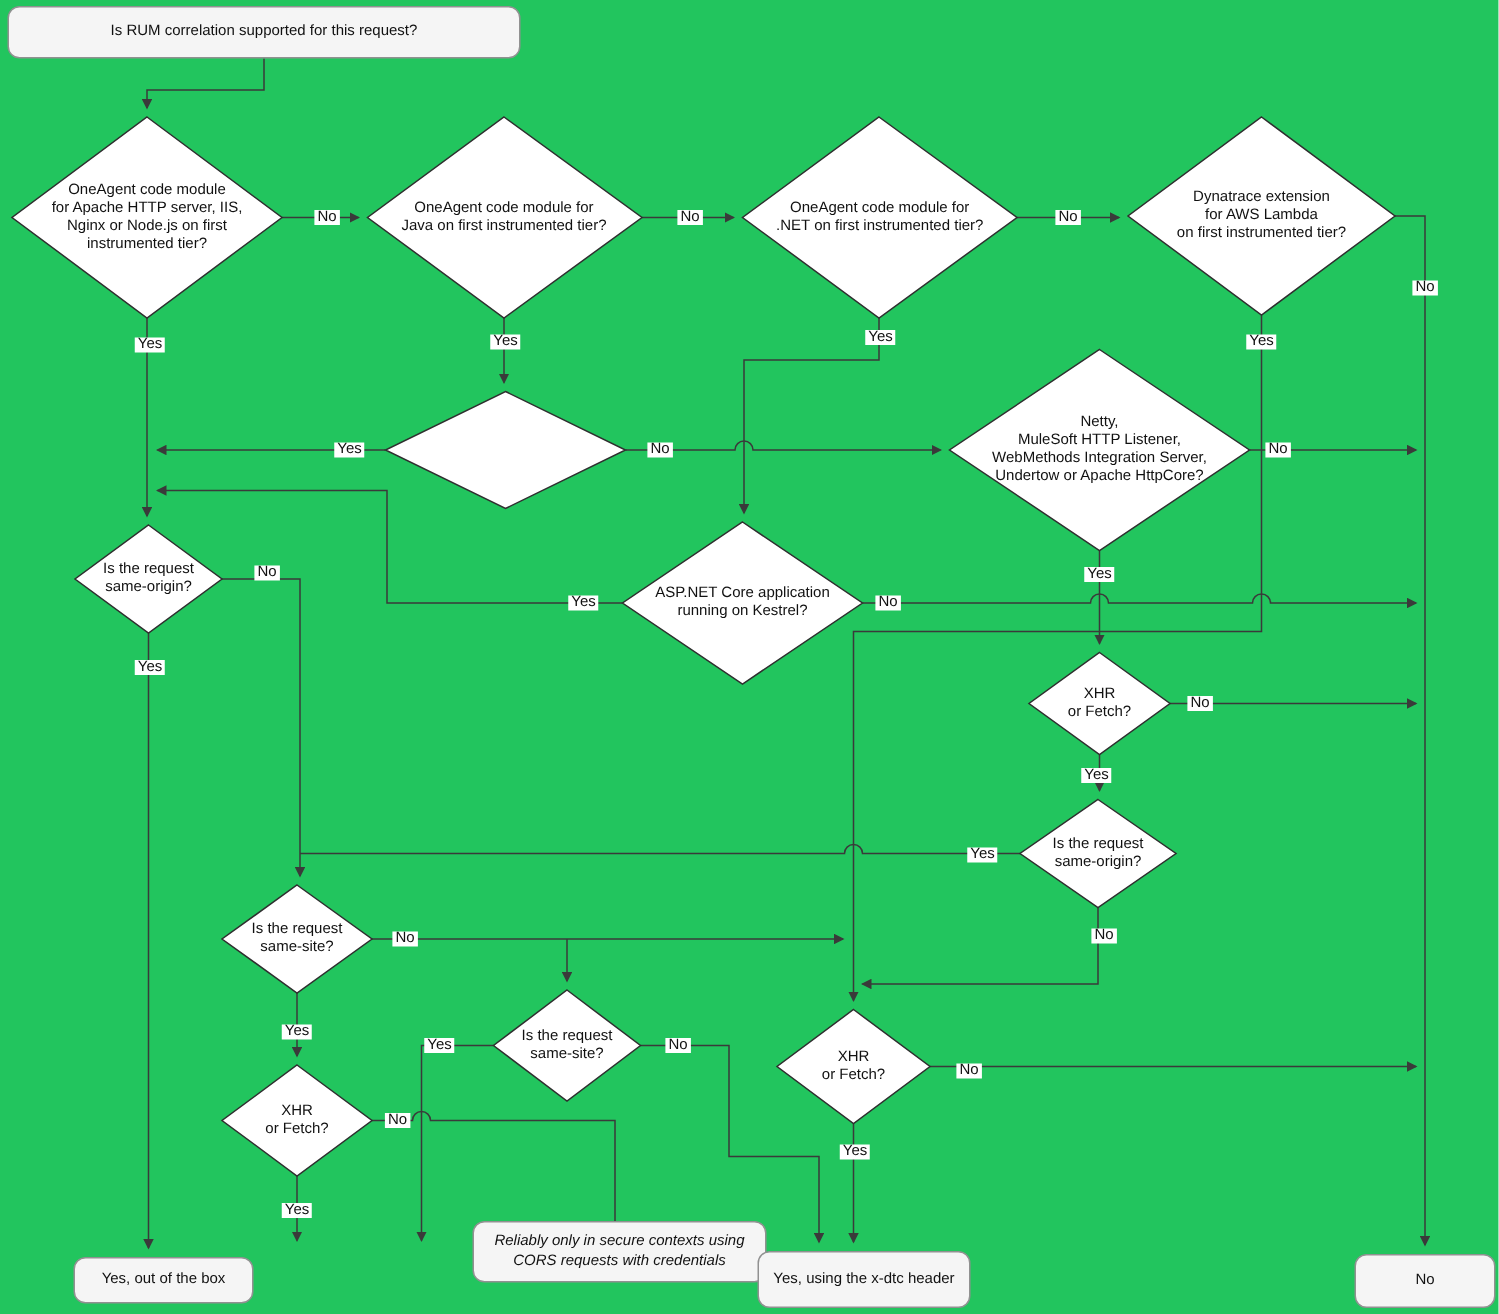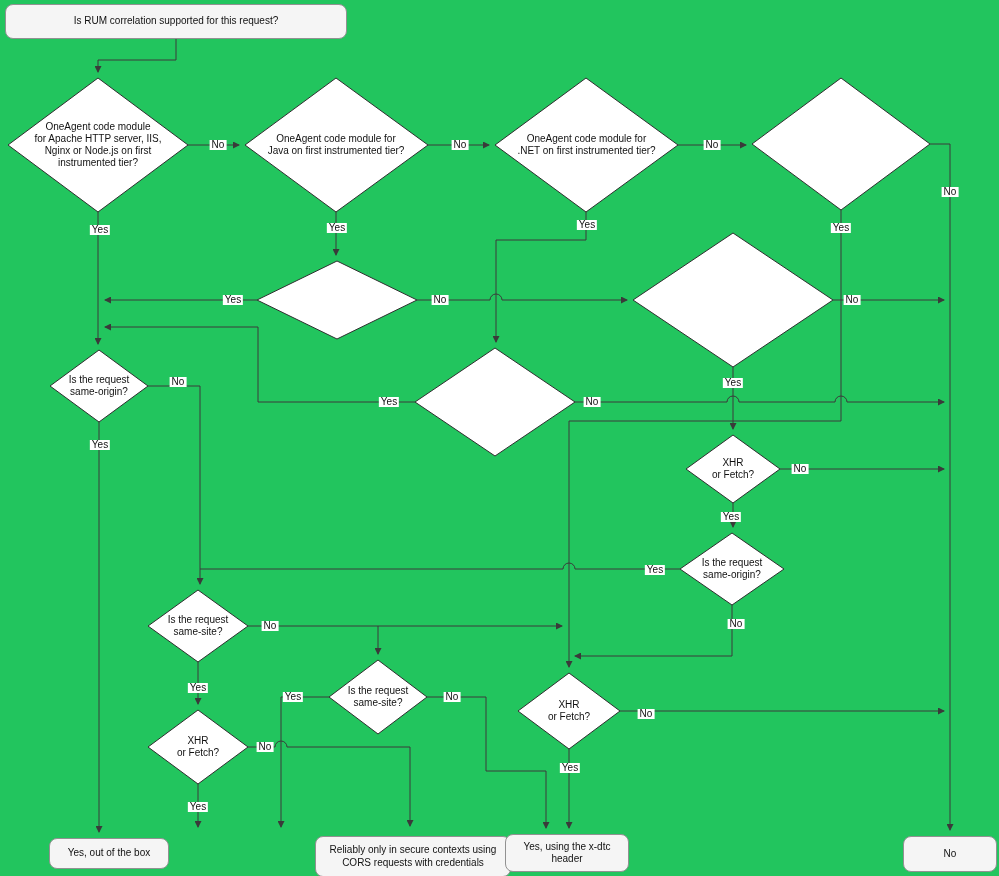--- a/index.html
+++ b/index.html
@@ -86,39 +86,48 @@
   <div class="box" style="left:5px; top:4px; width:342px; height:35px;">Is RUM correlation supported for this request?</div>
 
   <div class="dtext" style="left:23px; top:105px; width:150px; height:80px;">OneAgent code module
 for Apache HTTP server, IIS,
 Nginx or Node.js on first
 instrumented tier?</div>
   <div class="dtext" style="left:256px; top:125px; width:160px; height:40px;">OneAgent code module for
 Java on first instrumented tier?</div>
   <div class="dtext" style="left:504px; top:125px; width:165px; height:40px;">OneAgent code module for
 .NET on first instrumented tier?</div>
+  <div class="dtext" style="left:766px; top:114px; width:150px; height:60px;">Dynatrace extension
+for AWS Lambda
+on first instrumented tier?</div>
+  <div class="dtext" style="left:648px; top:270px; width:170px; height:60px;">Netty,
+MuleSoft HTTP Listener,
+WebMethods Integration Server,
+Undertow or Apache HttpCore?</div>
   <div class="dtext" style="left:54px; top:366px; width:90px; height:40px;">Is the request
 same-origin?</div>
+  <div class="dtext" style="left:420px; top:382px; width:150px; height:40px;">ASP.NET Core application
+running on Kestrel?</div>
   <div class="dtext" style="left:693px; top:454px; width:80px; height:30px;">XHR
 or Fetch?</div>
   <div class="dtext" style="left:687px; top:549px; width:90px; height:40px;">Is the request
 same-origin?</div>
   <div class="dtext" style="left:153px; top:606px; width:90px; height:40px;">Is the request
 same-site?</div>
   <div class="dtext" style="left:333px; top:677px; width:90px; height:40px;">Is the request
 same-site?</div>
   <div class="dtext" style="left:158px; top:732px; width:80px; height:30px;">XHR
 or Fetch?</div>
   <div class="dtext" style="left:529px; top:696px; width:80px; height:30px;">XHR
 or Fetch?</div>
 
   <div class="box" style="left:49px; top:838px; width:120px; height:31px;">Yes, out of the box</div>
-  <div class="box" style="left:315px; top:836px; width:196px; height:41px;">Reliably only in secure contexts using
+  <div class="box" style="left:315px; top:814px; width:196px; height:41px;font-style:italic;">Reliably only in secure contexts using
 CORS requests with credentials</div>
-  <div class="box" style="left:505px; top:834px; width:124px; height:38px;">Yes, using the x-dtc header</div>
+  <div class="box" style="left:505px; top:834px; width:142px; height:38px;">Yes, using the x-dtc header</div>
   <div class="box" style="left:903px; top:836px; width:94px; height:36px;">No</div>
 
   <span class="elabel" style="left:218px; top:145px;">No</span>
   <span class="elabel" style="left:100px; top:230px;">Yes</span>
   <span class="elabel" style="left:460px; top:145px;">No</span>
   <span class="elabel" style="left:337px; top:228px;">Yes</span>
   <span class="elabel" style="left:712px; top:145px;">No</span>
   <span class="elabel" style="left:587px; top:225px;">Yes</span>
   <span class="elabel" style="left:950px; top:192px;">No</span>
   <span class="elabel" style="left:841px; top:228px;">Yes</span>

